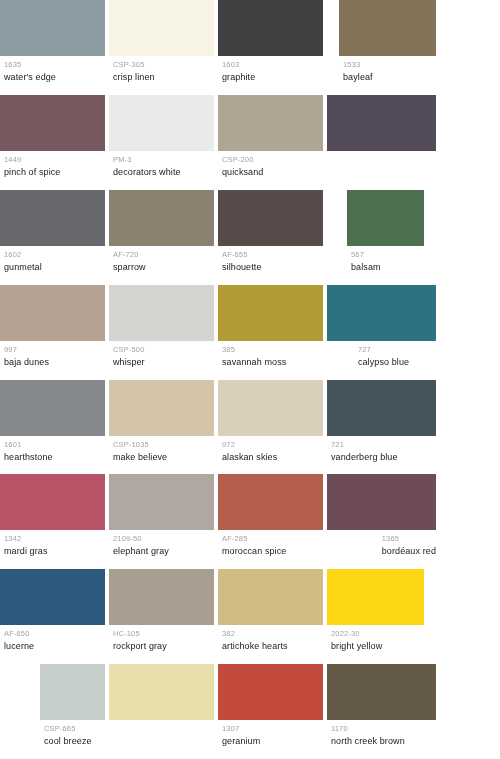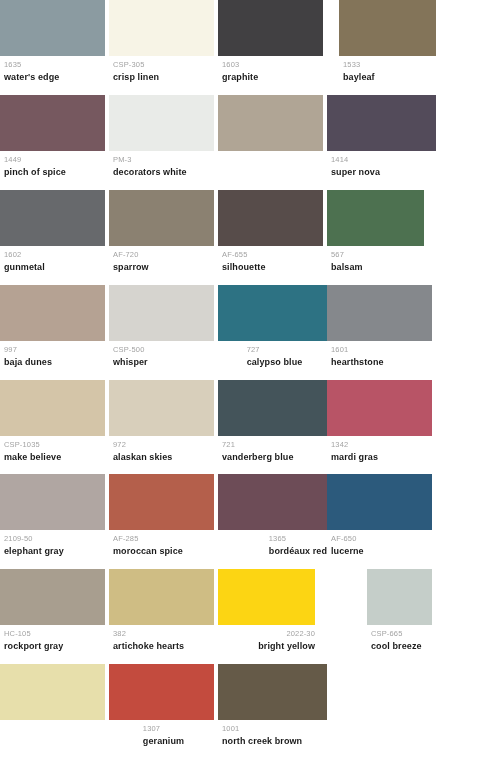--- a/index.html
+++ b/index.html
@@ -41,21 +41,21 @@
   }
   .swatch-code {
     font-size: 7.5px;
     color: #a3a3a3;
     letter-spacing: 0.15px;
     line-height: 10px;
     white-space: nowrap;
   }
   .swatch-name {
     font-size: 9px;
-    font-weight: bold;
+    font-weight: normal;
     color: #1a1a1a;
     letter-spacing: 0.1px;
     line-height: 12px;
     margin-top: 1px;
     white-space: nowrap;
   }
   
   .swatch-cell.row-first .swatch-chip { height: 56px; }
 </style>
 </head>
@@ -99,27 +99,27 @@
     </div>
     <div class="swatch-cell">
       <div class="swatch-chip" title="decorators white" style="background: rgb(233, 235, 232);"></div>
       <div class="swatch-info">
         <div class="swatch-code">PM-3</div>
         <div class="swatch-name">decorators white</div>
       </div>
     </div>
     <div class="swatch-cell">
       <div class="swatch-chip" title="quicksand" style="background: rgb(176, 165, 149);"></div>
+      <div class="swatch-info">
+        <div class="swatch-code">CSP-200</div>
+        <div class="swatch-name">quicksand</div>
+      </div>
     </div>
     <div class="swatch-cell" style="padding-right: 0px;">
       <div class="swatch-chip" title="super nova" style="background: rgb(83, 75, 90);"></div>
-      <div class="swatch-info">
-        <div class="swatch-code">1414</div>
-        <div class="swatch-name">super nova</div>
-      </div>
     </div>
     <div class="swatch-cell">
       <div class="swatch-chip" title="gunmetal" style="background: rgb(103, 105, 108);"></div>
       <div class="swatch-info">
         <div class="swatch-code">1602</div>
         <div class="swatch-name">gunmetal</div>
       </div>
     </div>
     <div class="swatch-cell">
       <div class="swatch-chip" title="sparrow" style="background: rgb(139, 129, 113);"></div>
@@ -128,41 +128,48 @@
         <div class="swatch-name">sparrow</div>
       </div>
     </div>
     <div class="swatch-cell">
       <div class="swatch-chip" title="silhouette" style="background: rgb(87, 76, 74);"></div>
       <div class="swatch-info">
         <div class="swatch-code">AF-655</div>
         <div class="swatch-name">silhouette</div>
       </div>
     </div>
-    <div class="swatch-cell" style="padding-right: 12px;">
+    <div class="swatch-cell" style="padding-right: 12px; margin-left: 20px;">
       <div class="swatch-chip" title="balsam" style="background: rgb(77, 113, 80);"></div>
       <div class="swatch-info">
         <div class="swatch-code">567</div>
         <div class="swatch-name">balsam</div>
       </div>
     </div>
     <div class="swatch-cell">
       <div class="swatch-chip" title="baja dunes" style="background: rgb(181, 162, 147);"></div>
       <div class="swatch-info">
         <div class="swatch-code">997</div>
         <div class="swatch-name">baja dunes</div>
       </div>
     </div>
     <div class="swatch-cell">
       <div class="swatch-chip" title="whisper" style="background: rgb(214, 212, 207);"></div>
       <div class="swatch-info">
         <div class="swatch-code">CSP-500</div>
         <div class="swatch-name">whisper</div>
       </div>
     </div>
+    <div class="swatch-cell">
+      <div class="swatch-chip" title="savannah moss" style="background: rgb(178, 155, 53);"></div>
+      <div class="swatch-info">
+        <div class="swatch-code">385</div>
+        <div class="swatch-name">savannah moss</div>
+      </div>
+    </div>
     <div class="swatch-cell" style="padding-right: 0px; align-items: center;">
       <div class="swatch-chip" title="calypso blue" style="background: rgb(45, 114, 131);"></div>
       <div class="swatch-info">
         <div class="swatch-code">727</div>
         <div class="swatch-name">calypso blue</div>
       </div>
     </div>
     <div class="swatch-cell">
       <div class="swatch-chip" title="hearthstone" style="background: rgb(133, 136, 140);"></div>
       <div class="swatch-info">
@@ -233,48 +240,48 @@
         <div class="swatch-name">rockport gray</div>
       </div>
     </div>
     <div class="swatch-cell">
       <div class="swatch-chip" title="artichoke hearts" style="background: rgb(207, 189, 132);"></div>
       <div class="swatch-info">
         <div class="swatch-code">382</div>
         <div class="swatch-name">artichoke hearts</div>
       </div>
     </div>
-    <div class="swatch-cell" style="padding-right: 12px; text-align: right;">
+    <div class="swatch-cell" style="padding-right: 12px;">
       <div class="swatch-chip" title="bright yellow" style="background: rgb(252, 213, 19);"></div>
       <div class="swatch-info">
         <div class="swatch-code">2022-30</div>
         <div class="swatch-name">bright yellow</div>
       </div>
     </div>
     <div class="swatch-cell" style="padding-bottom: 0px; margin-left: 40px;">
       <div class="swatch-chip" title="cool breeze" style="background: rgb(197, 206, 201);"></div>
       <div class="swatch-info">
         <div class="swatch-code">CSP-665</div>
         <div class="swatch-name">cool breeze</div>
       </div>
     </div>
     <div class="swatch-cell" style="padding-bottom: 13px; gap: 48px;">
       <div class="swatch-chip" title="stanhope yellow" style="background: rgb(231, 223, 171);"></div>
       <div class="swatch-info">
         <div class="swatch-code">380</div>
         <div class="swatch-name">stanhope yellow</div>
       </div>
     </div>
-    <div class="swatch-cell" style="padding-bottom: 0px; align-items: center;">
+    <div class="swatch-cell" style="padding-bottom: 0px;">
       <div class="swatch-chip" title="geranium" style="background: rgb(195, 75, 62);"></div>
       <div class="swatch-info">
         <div class="swatch-code">1307</div>
         <div class="swatch-name">geranium</div>
       </div>
     </div>
     <div class="swatch-cell" style="padding-right: 0px; padding-bottom: 0px;">
       <div class="swatch-chip" title="north creek brown" style="background: rgb(101, 90, 72);"></div>
       <div class="swatch-info">
-        <div class="swatch-code">1001</div>
+        <div class="swatch-code">1170</div>
         <div class="swatch-name">north creek brown</div>
       </div>
     </div>
   </div>
 
 </body></html>

